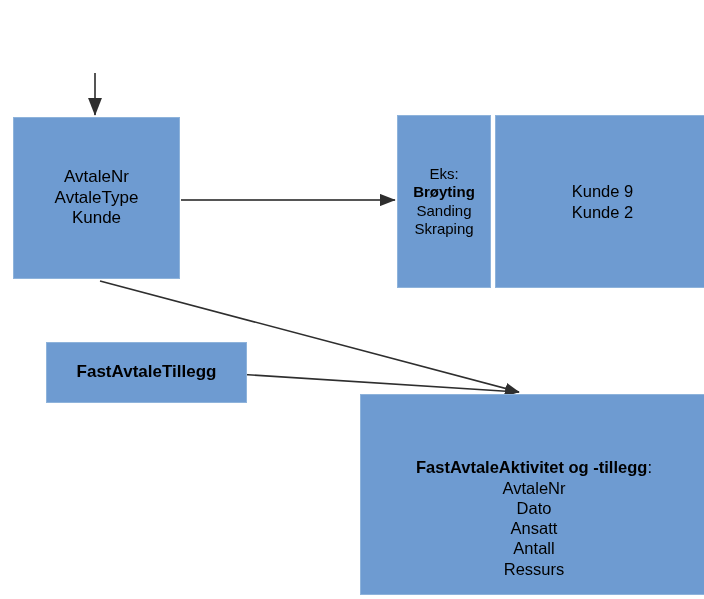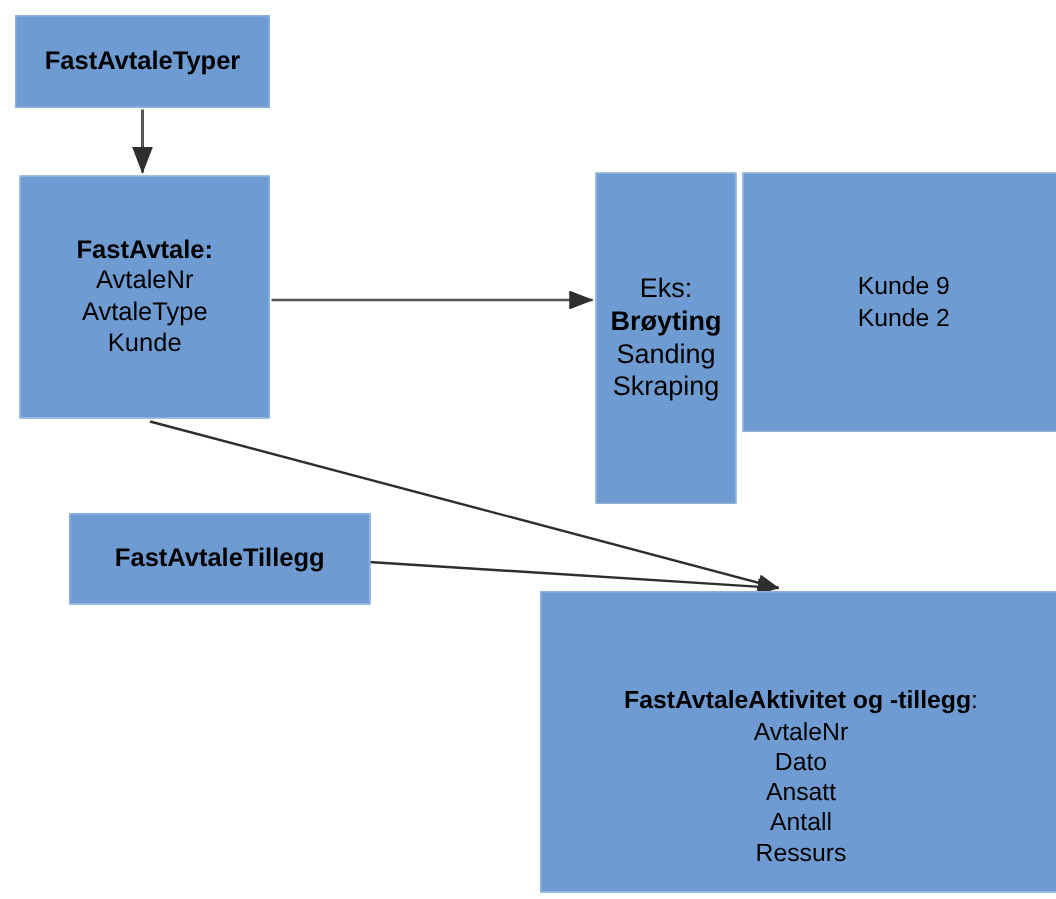--- a/index.html
+++ b/index.html
@@ -50,22 +50,22 @@
   
   #node-fastavtaletyper {
     left: 10px; top: 10px; width: 170px; height: 62px;
     font-size: 17px;
   }
   #node-fastavtale {
     left: 13px; top: 117px; width: 167px; height: 162px;
     font-size: 17px;
   }
   #node-eks {
-    left: 397px; top: 115px; width: 94px; height: 221px;
-    font-size: 18px;
+    left: 397px; top: 115px; width: 94px; height: 173px;
+    font-size: 15px;
   }
   #node-kunde {
     left: 495px; top: 115px; width: 215px; height: 173px;
     font-size: 16.5px;
   }
   #node-fastavtaletillegg {
     left: 18px; top: 342px; width: 201px; height: 61px;
     font-size: 17px;
     margin-left: 28px;
   }
@@ -100,26 +100,22 @@
       <marker id="arrowhead" markerWidth="9" markerHeight="7" refX="8.6" refY="3.5" orient="auto" markerUnits="strokeWidth">
         <path d="M 0 0 L 9 3.5 L 0 7 z" fill="#2E2E2E"></path>
       </marker>
     </defs>
     <line x1="95" y1="73" x2="95" y2="115" stroke="#555555" stroke-width="2" marker-end="url(#arrowhead)"></line>
     <line x1="181" y1="200" x2="395" y2="200" stroke="#555555" stroke-width="1.8" marker-end="url(#arrowhead)"></line>
     <line x1="100" y1="281" x2="519" y2="392" stroke="#2E2E2E" stroke-width="1.6" marker-end="url(#arrowhead)"></line>
     <line x1="220" y1="373" x2="519" y2="392" stroke="#2E2E2E" stroke-width="1.6" marker-end="url(#arrowhead)"></line>
   </svg>
 
-  <div class="node" id="node-fastavtaletyper">
-    <span class="ln b">FastAvtaleTyper</span>
-  </div>
 
   <div class="node" id="node-fastavtale">
-    <span class="ln b">FastAvtale:</span>
     <span class="ln r">AvtaleNr</span>
     <span class="ln r">AvtaleType</span>
     <span class="ln r">Kunde</span>
   </div>
 
   <div class="node" id="node-eks">
     <span class="ln r">Eks:</span>
     <span class="ln b">Brøyting</span>
     <span class="ln r">Sanding</span>
     <span class="ln r">Skraping</span>

